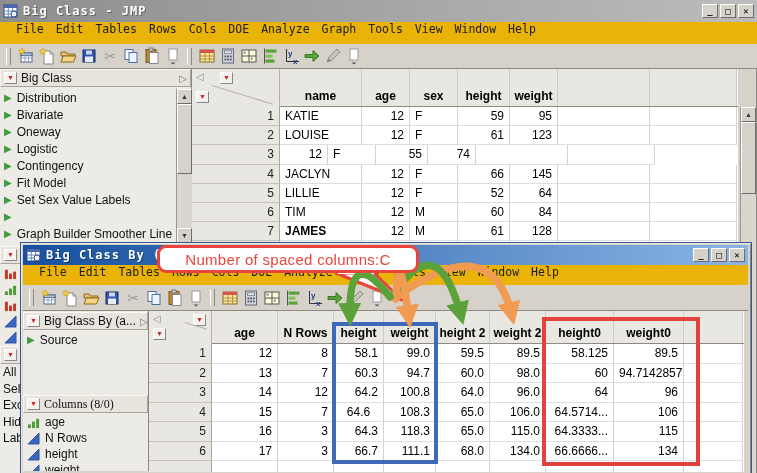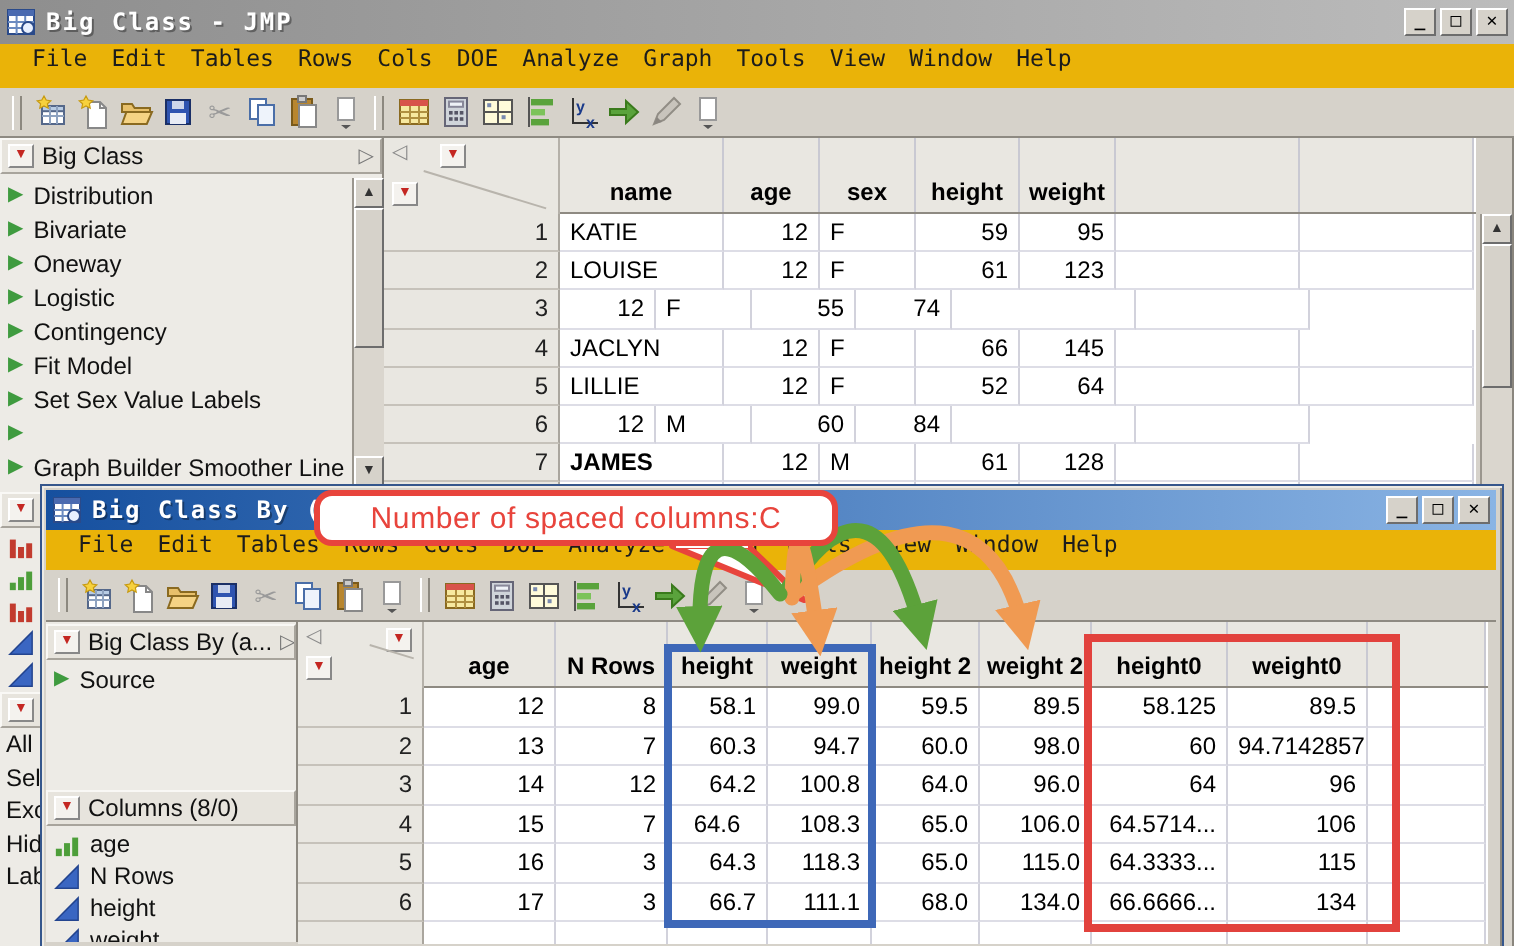--- a/index.html
+++ b/index.html
@@ -402,20 +402,21 @@
         <div class="cell" style="width: 82px; line-height: 19.2px; text-align: left;">LILLIE</div>
         <div class="cell" style="width: 48px; line-height: 19.2px; text-align: right;">12</div>
         <div class="cell" style="width: 48px; line-height: 19.2px; text-align: left;">F</div>
         <div class="cell" style="width: 52px; line-height: 19.2px; text-align: right;">52</div>
         <div class="cell" style="width: 48px; line-height: 19.2px; text-align: right;">64</div>
         <div class="cell" style="width: 92px; line-height: 19.2px; text-align: left;"></div>
         <div class="cell" style="width: 87px; line-height: 19.2px; text-align: left;"></div>
       </div>
       <div class="trow" style="height: 19.2px;">
         <div class="cell rownum" style="width: 88px; line-height: 19.2px;">6</div>
+        <div class="cell" style="width: 82px; line-height: 19.2px; text-align: left;">TIM</div>
         <div class="cell" style="width: 48px; line-height: 19.2px; text-align: right;">12</div>
         <div class="cell" style="width: 48px; line-height: 19.2px; text-align: left;">M</div>
         <div class="cell" style="width: 52px; line-height: 19.2px; text-align: right;">60</div>
         <div class="cell" style="width: 48px; line-height: 19.2px; text-align: right;">84</div>
         <div class="cell" style="width: 92px; line-height: 19.2px; text-align: left;"></div>
         <div class="cell" style="width: 87px; line-height: 19.2px; text-align: left;"></div>
       </div>
       <div class="trow" style="height: 19.2px;">
         <div class="cell rownum" style="width: 88px; line-height: 19.2px;">7</div>
         <div class="cell" style="width: 82px; line-height: 19.2px; text-align: left; font-weight: bold;">JAMES</div>
@@ -597,21 +598,21 @@
       <span class="red-tri">▼</span>
       <span>Big Class By (a...</span>
       <span class="flip">▷</span>
     </div>
     <div id="source-list" class="abs" style="left:0;top:20px;width:125px;">
         <div class="sb-item" style="height: 17px;">
           <span class="gtri">▶</span>
           <span>Source</span>
         </div>
       </div>
-    <div class="panel-hd abs" style="left:0;top:84px;width:125px;">
+    <div class="panel-hd abs" style="left:0;top:84px;width:125px;font-family:Liberation Serif, serif;">
       <span class="red-tri">▼</span>
       <span>Columns (8/0)</span>
     </div>
     <div id="bot-columns-list" class="abs" style="left:0;top:103px;width:125px;">
         <div class="sb-item" style="height: 16px;">
           <span class="colicon">
             <svg viewBox="0 0 14 14">
               <g fill="#4d9e3a">
                 <rect x="1" y="9" width="3.2" height="4"></rect>
                 <rect x="5.4" y="6" width="3.2" height="7"></rect>

